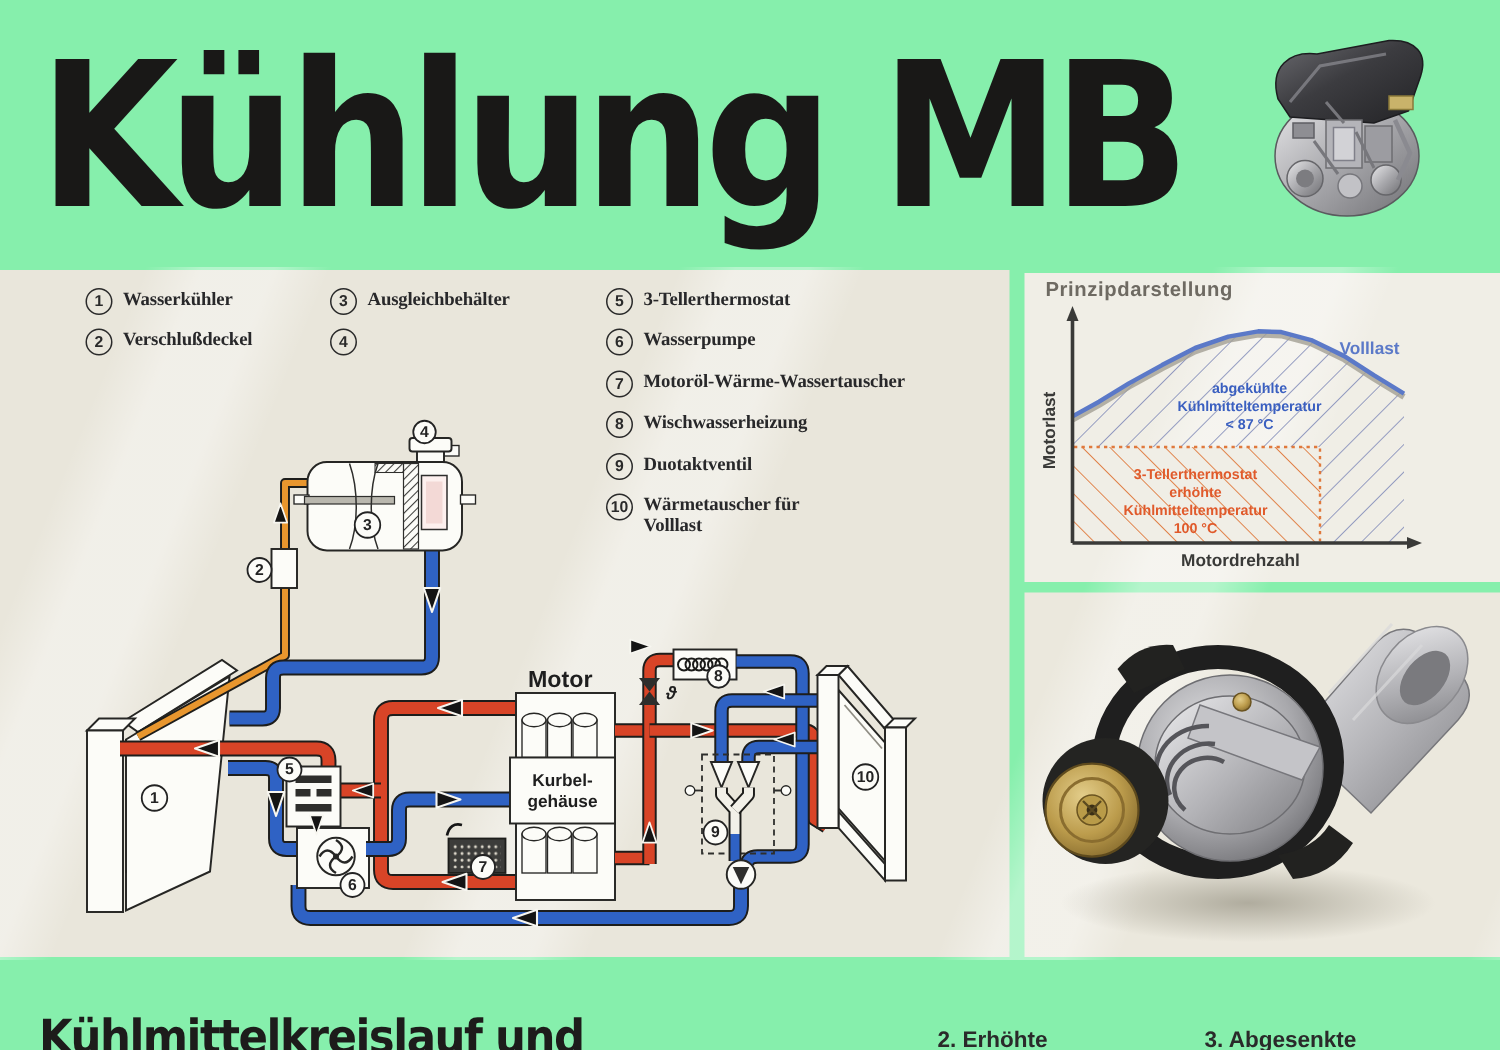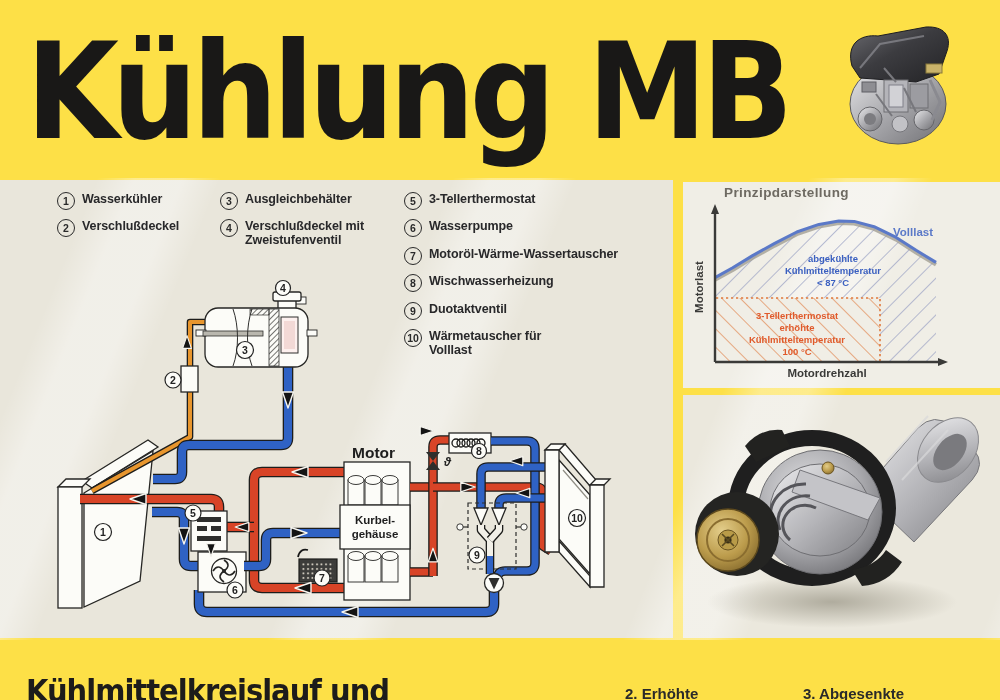--- a/index.html
+++ b/index.html
@@ -1,16 +1,16 @@
 <!DOCTYPE html>
 <html><head>
 <meta charset="utf-8">
 <style>
   html,body{margin:0;padding:0;background:#ffffff;}
-  #page{position:relative;width:1000px;height:700px;overflow:hidden;background:#fde047;
+  #page{position:relative;width:1000px;height:700px;overflow:hidden;background:#86efac;
         font-family:"Liberation Sans",sans-serif;}
   .abs{position:absolute;}
   
   #main-title{left:26px;top:14px;font-family:"DejaVu Sans",sans-serif;font-weight:bold;
               font-size:120px;letter-spacing:-5px;color:#191817;transform:scaleY(1.12);
               transform-origin:0 0;white-space:nowrap;z-index:3;}
   
   .band-left{left:0;top:180px;width:673px;height:458px;background:#e9e6db;z-index:0;}
   .chart-panel{left:683px;top:182px;width:317px;height:206px;background:#f0eee6;z-index:0;}
   .photo-panel{left:683px;top:395px;width:317px;height:243px;background:#ebe8dd;z-index:0;}
@@ -18,24 +18,24 @@
      background:repeating-linear-gradient(112deg,
        rgba(255,255,255,0) 0 90px, rgba(255,255,255,.38) 125px 170px,
        rgba(255,255,255,0) 205px 330px);}
   
   .leg{z-index:2;display:flex;gap:7px;align-items:flex-start;}
   .lnum{flex:0 0 auto;width:16px;height:16px;border:1.4px solid #2a2a2a;border-radius:50%;
         font-weight:bold;font-size:10.5px;line-height:16px;text-align:center;color:#2a2a2a;
         background:transparent;}
   .ltxt{font-weight:bold;font-size:12.5px;line-height:13.5px;color:#28282a;padding-top:1px;
         letter-spacing:-.1px;white-space:nowrap;}
-  .ltxt span{display:block;}
+  .ltxt span{display:block;font-family:Liberation Serif, serif;}
   
   #chart-title{left:697px;top:185px;font-weight:bold;font-size:13.5px;color:#6e6a62;
-               letter-spacing:.4px;z-index:2;margin-left:27px;}
+               letter-spacing:.4px;z-index:2;}
   #chart-svg{left:683px;top:182px;z-index:2;}
   .ax{stroke:#3a3a38;stroke-width:2.4;fill:none;}
   .axhead{fill:#3a3a38;}
   .ctext{font-family:"Liberation Sans",sans-serif;font-weight:bold;}
   
   #schem{left:0;top:180px;z-index:2;}
   .comp{fill:#fcfcf8;stroke:#262624;stroke-width:1.3;}
   .compthin{fill:#fcfcf8;stroke:#262624;stroke-width:0.9;}
   .dark{fill:#2e2e2c;stroke:none;}
   .arrow{fill:#141414;stroke:#f7f6f0;stroke-width:1.4;stroke-linejoin:round;}
@@ -106,24 +106,20 @@
   </div>
   <div class="abs leg" style="left:220px;top:192px">
     <span class="lnum">3</span>
     <span class="ltxt">
         <span>Ausgleichbehälter</span>
         <span></span>
       </span>
   </div>
   <div class="abs leg" style="left:220px;top:219px">
     <span class="lnum">4</span>
-    <span class="ltxt">
-        <span>Verschlußdeckel mit</span>
-        <span>Zweistufenventil</span>
-      </span>
   </div>
   <div class="abs leg" style="left:404px;top:192px">
     <span class="lnum">5</span>
     <span class="ltxt">
         <span>3-Tellerthermostat</span>
         <span></span>
       </span>
   </div>
   <div class="abs leg" style="left:404px;top:219px">
     <span class="lnum">6</span>

